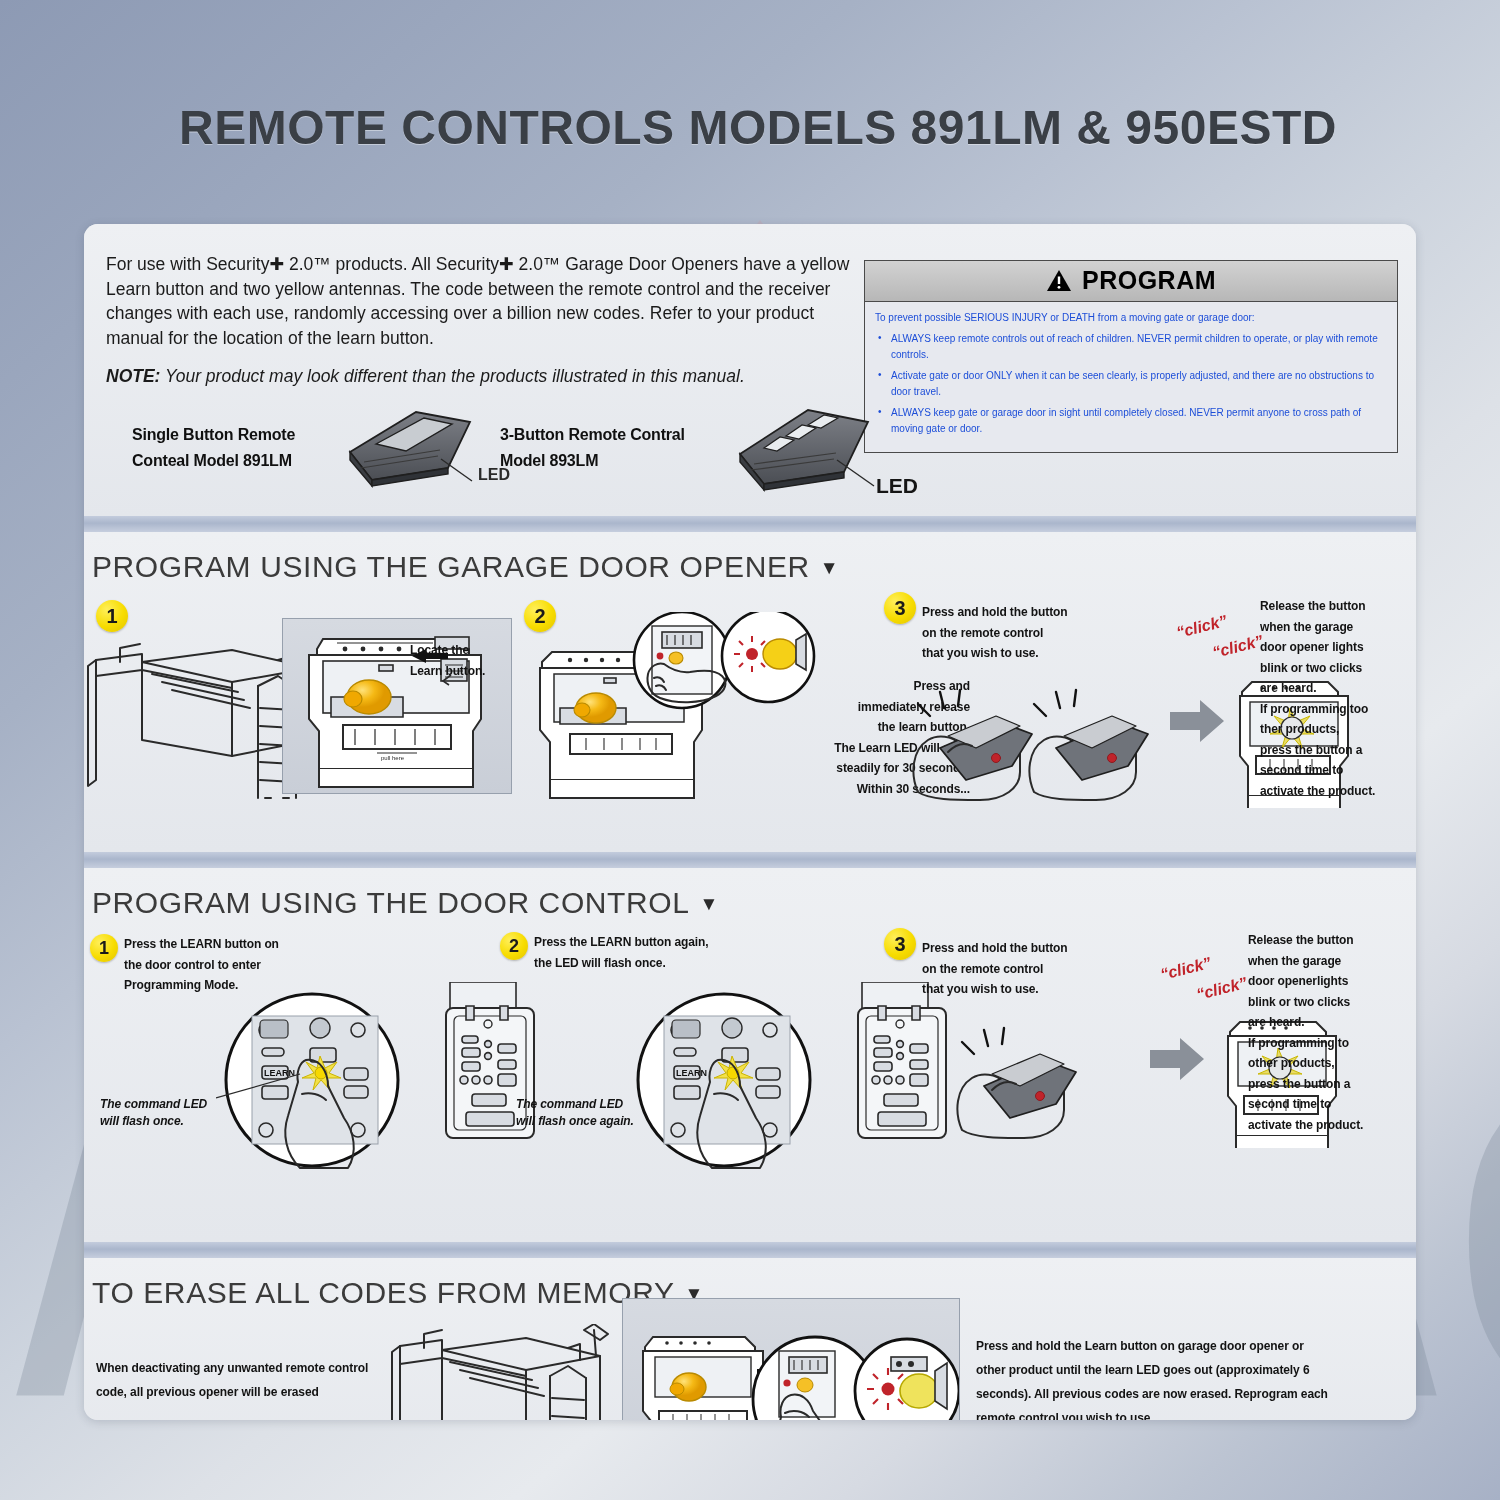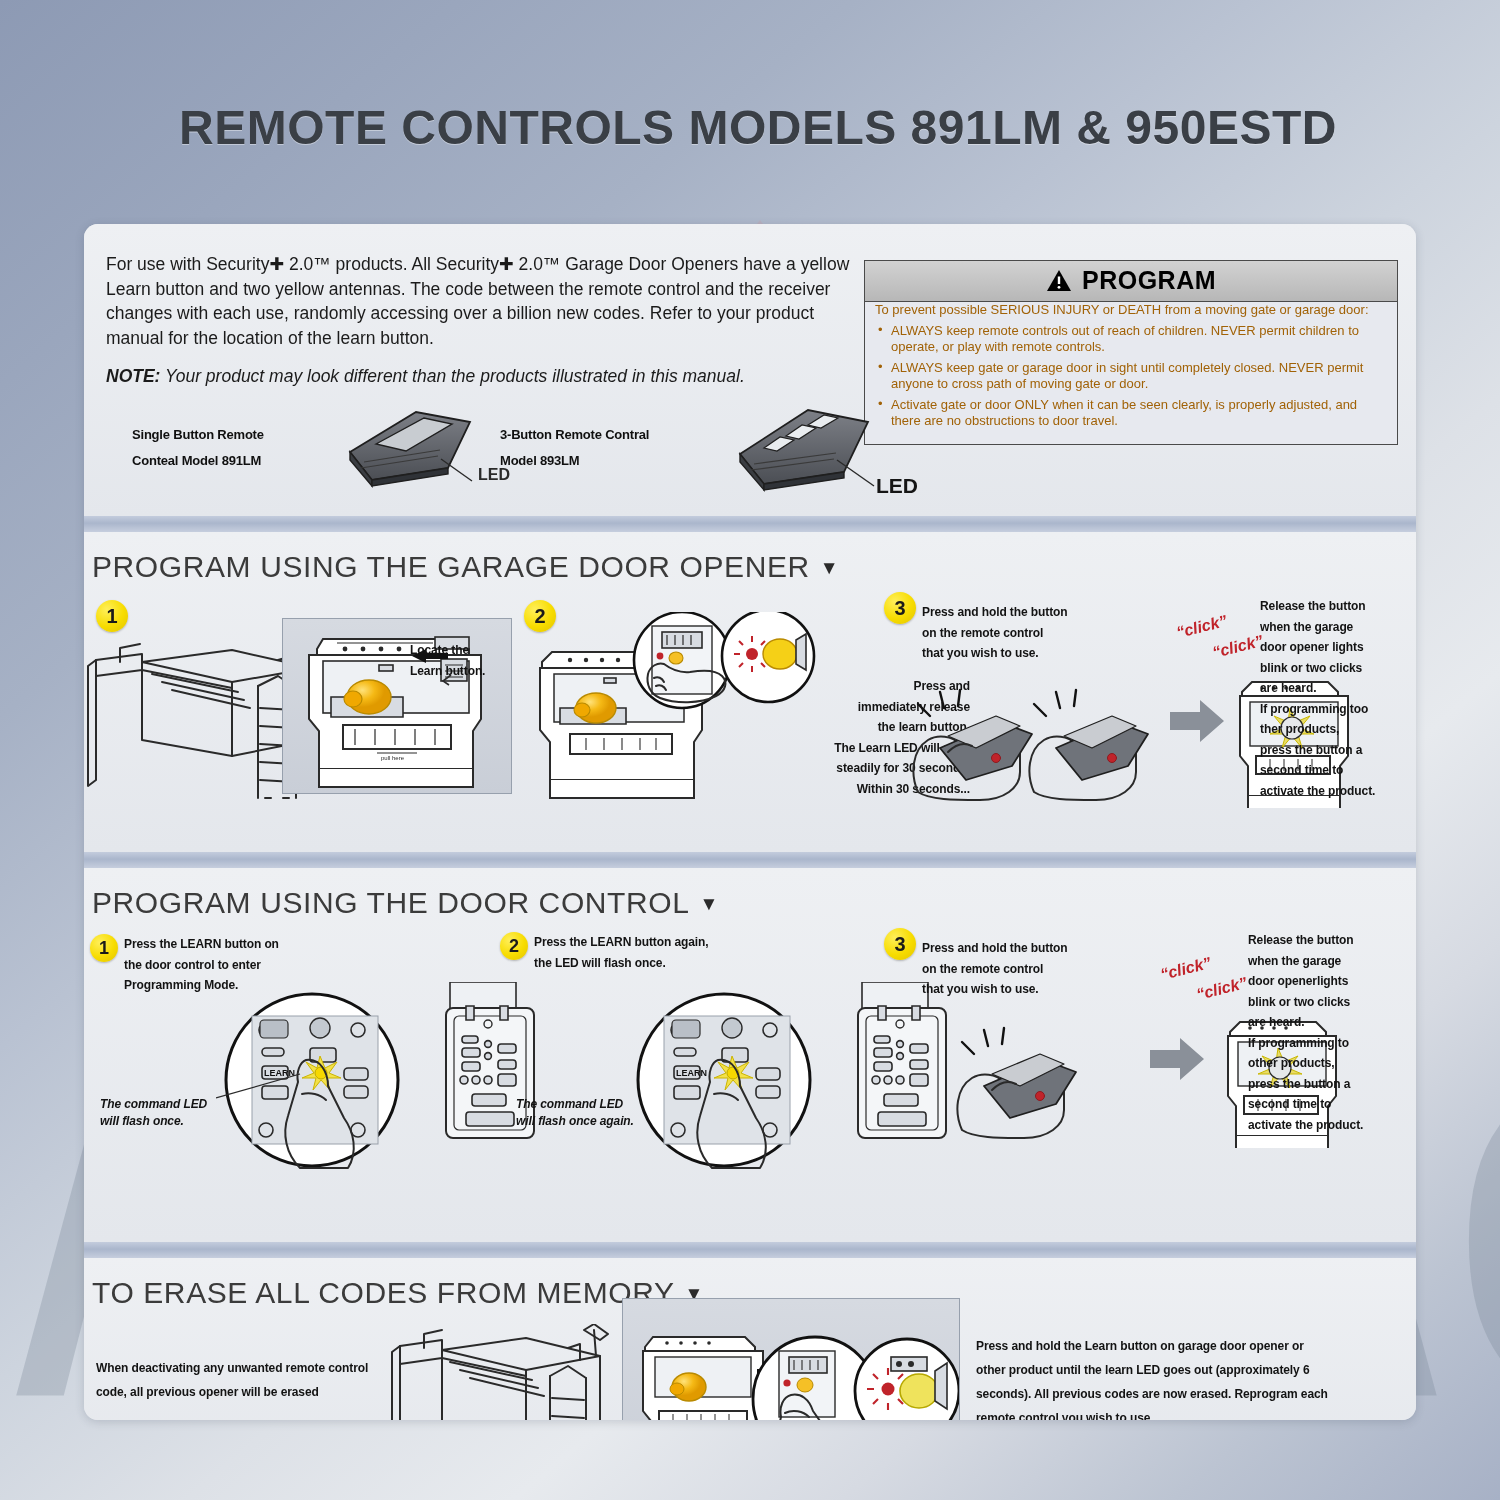--- a/index.html
+++ b/index.html
@@ -60,29 +60,29 @@
     position: absolute; right: 18px; top: 36px; width: 534px;
     border: 1px solid #4a4a4a; background: #e7e9ef;
   }
   .warn-head {
     background: linear-gradient(180deg,#d2d2d2 0%, #b7b7b7 100%);
     border-bottom: 1px solid #4a4a4a;
     text-align: center; padding: 5px 0 6px;
     font-size: 25px; font-weight: bold; letter-spacing: .5px; color: #000;
     display: flex; align-items: center; justify-content: center; gap: 10px;
   }
-  .warn-body { padding: 0 10px 10px 10px; font-size: 13px; line-height: 16.5px; color: #a16207; }
+  .warn-body { padding: 8px 10px 10px 10px; font-size: 10px; line-height: 16.5px; color: #1d4ed8; }
   .warn-body .lead { margin-bottom: 4px; }
   .warn-body ul { list-style: none; }
   .warn-body li { position: relative; padding-left: 16px; margin-bottom: 4px; }
   .warn-body li:before { content: "\2022"; position: absolute; left: 3px; top: -1px; }
 
   
   .remote-row { position: absolute; left: 24px; top: 186px; width: 800px; height: 96px; }
-  .rlabel { font-size: 13px; line-height: 26px; font-weight: bold; color: #101010;
+  .rlabel { font-size: 16px; line-height: 26px; font-weight: bold; color: #101010;
             font-family: "Liberation Sans", sans-serif; letter-spacing: -0.2px; }
   .led-lbl { font-size: 16px; color: #2a2a2a; font-weight: bold; }
 
   
   .p-sec { padding: 18px 22px 10px 8px; }
   .sec-head {
     font-size: 30px; letter-spacing: .6px; color: #3b3b3b; font-weight: 400;
     font-family: "Liberation Sans", sans-serif;
     display: flex; align-items: center; gap: 10px; white-space: nowrap;
   }
@@ -153,22 +153,22 @@
           <path d="M13 1 L25 22 L1 22 Z" fill="#000"></path>
           <path d="M13 7.5 L13 15" stroke="#fff" stroke-width="2.4"></path>
           <circle cx="13" cy="18.3" r="1.4" fill="#fff"></circle>
         </svg>
         <span>PROGRAM</span>
       </div>
       <div class="warn-body">
         <div class="lead">To prevent possible SERIOUS INJURY or DEATH from a moving gate or garage door:</div>
         <ul>
           <li>ALWAYS keep remote controls out of reach of children. NEVER permit children to operate, or play with remote controls.</li>
+          <li>Activate gate or door ONLY when it can be seen clearly, is properly adjusted, and there are no obstructions to door travel.</li>
           <li>ALWAYS keep gate or garage door in sight until completely closed. NEVER permit anyone to cross path of moving gate or door.</li>
-          <li>Activate gate or door ONLY when it can be seen clearly, is properly adjusted, and there are no obstructions to door travel.</li>
         </ul>
       </div>
     </div>
 
     <div class="remote-row">
 
       <div class="abs" style="left:24px; top:12px;">
         <div class="rlabel">Single Button Remote</div>
         <div class="rlabel">Conteal Model 891LM</div>
       </div>

